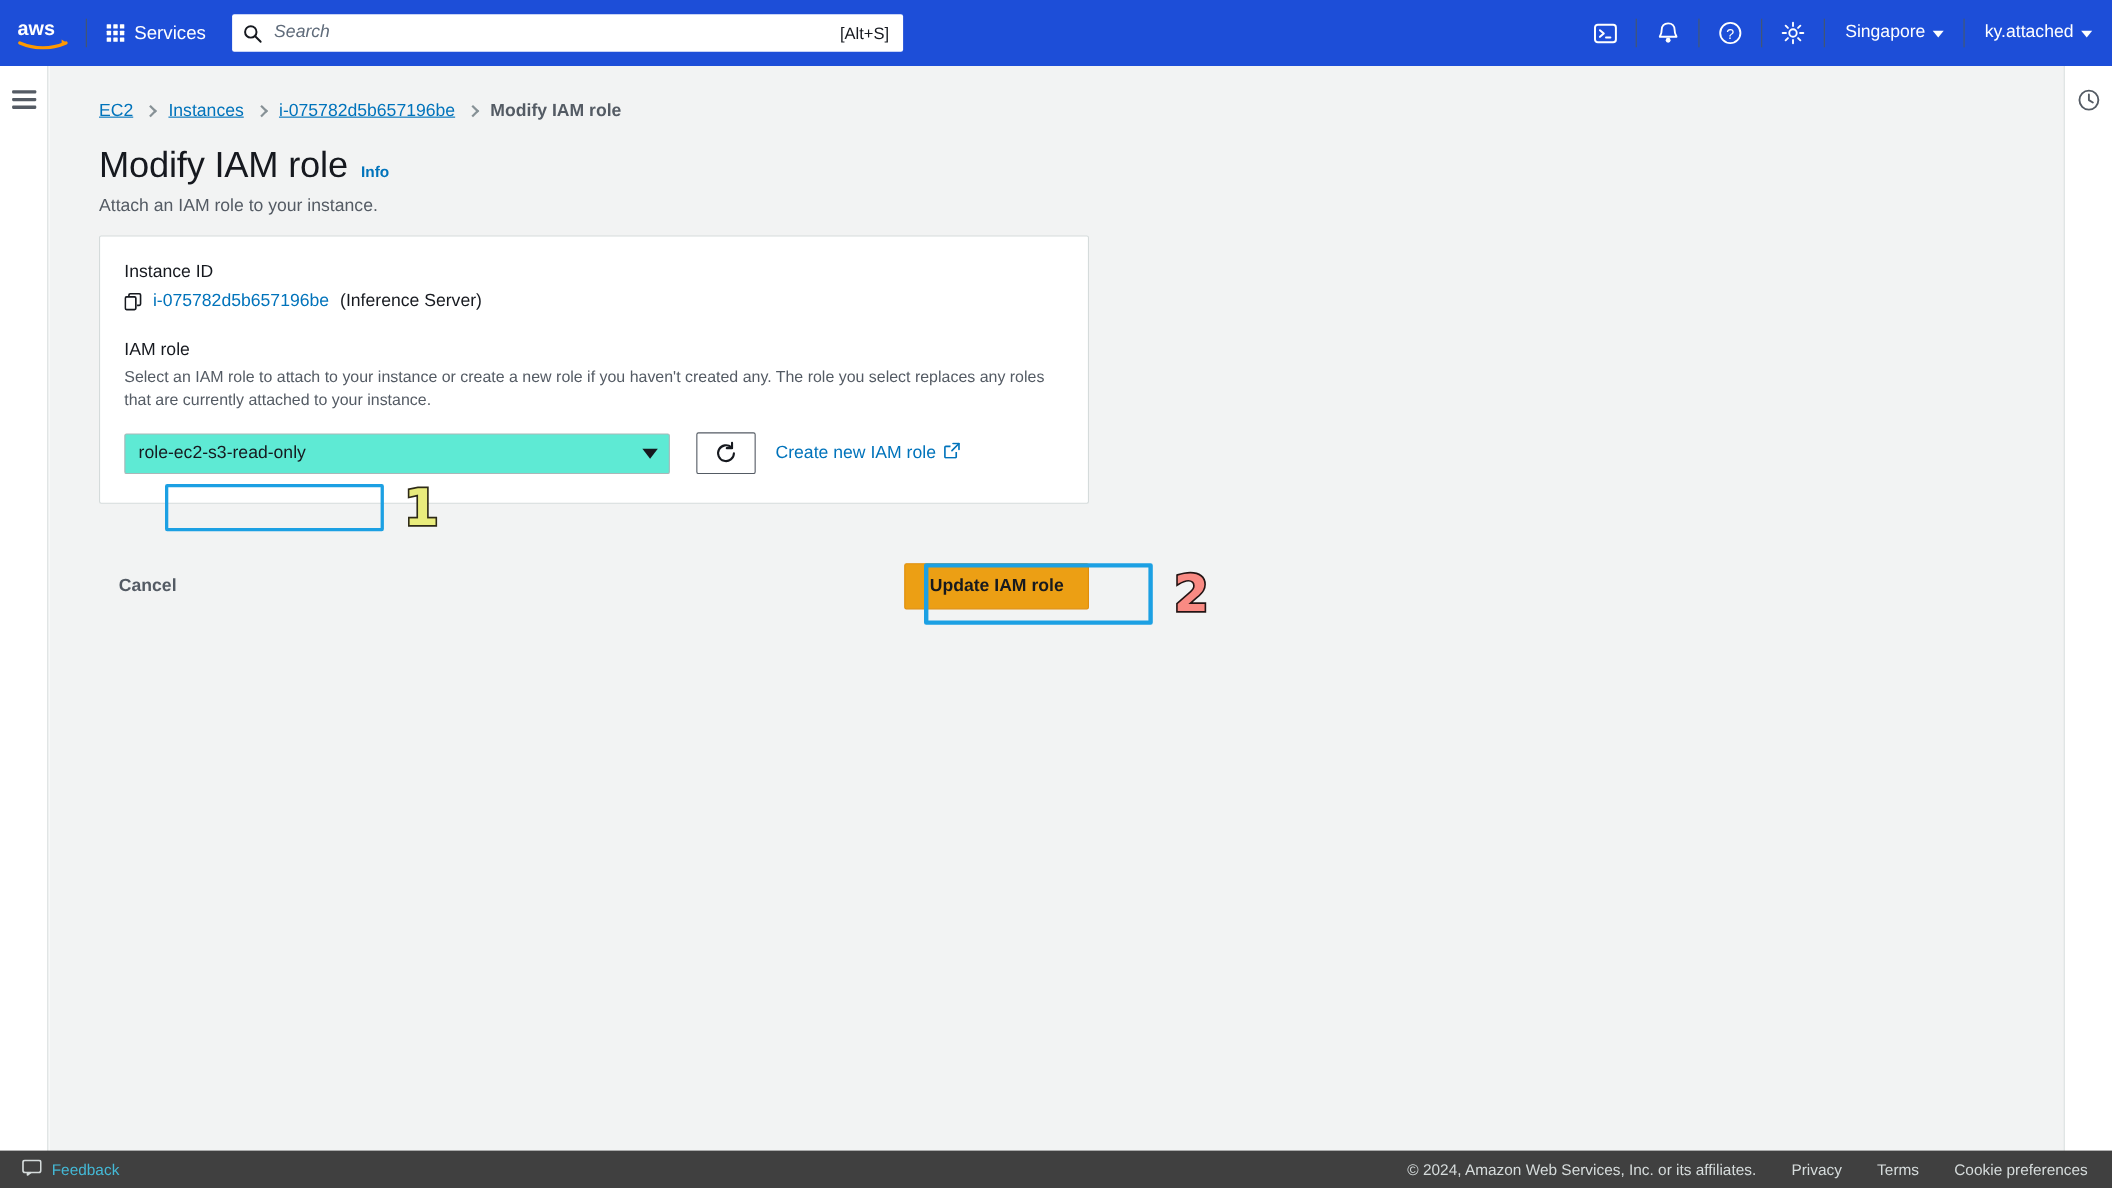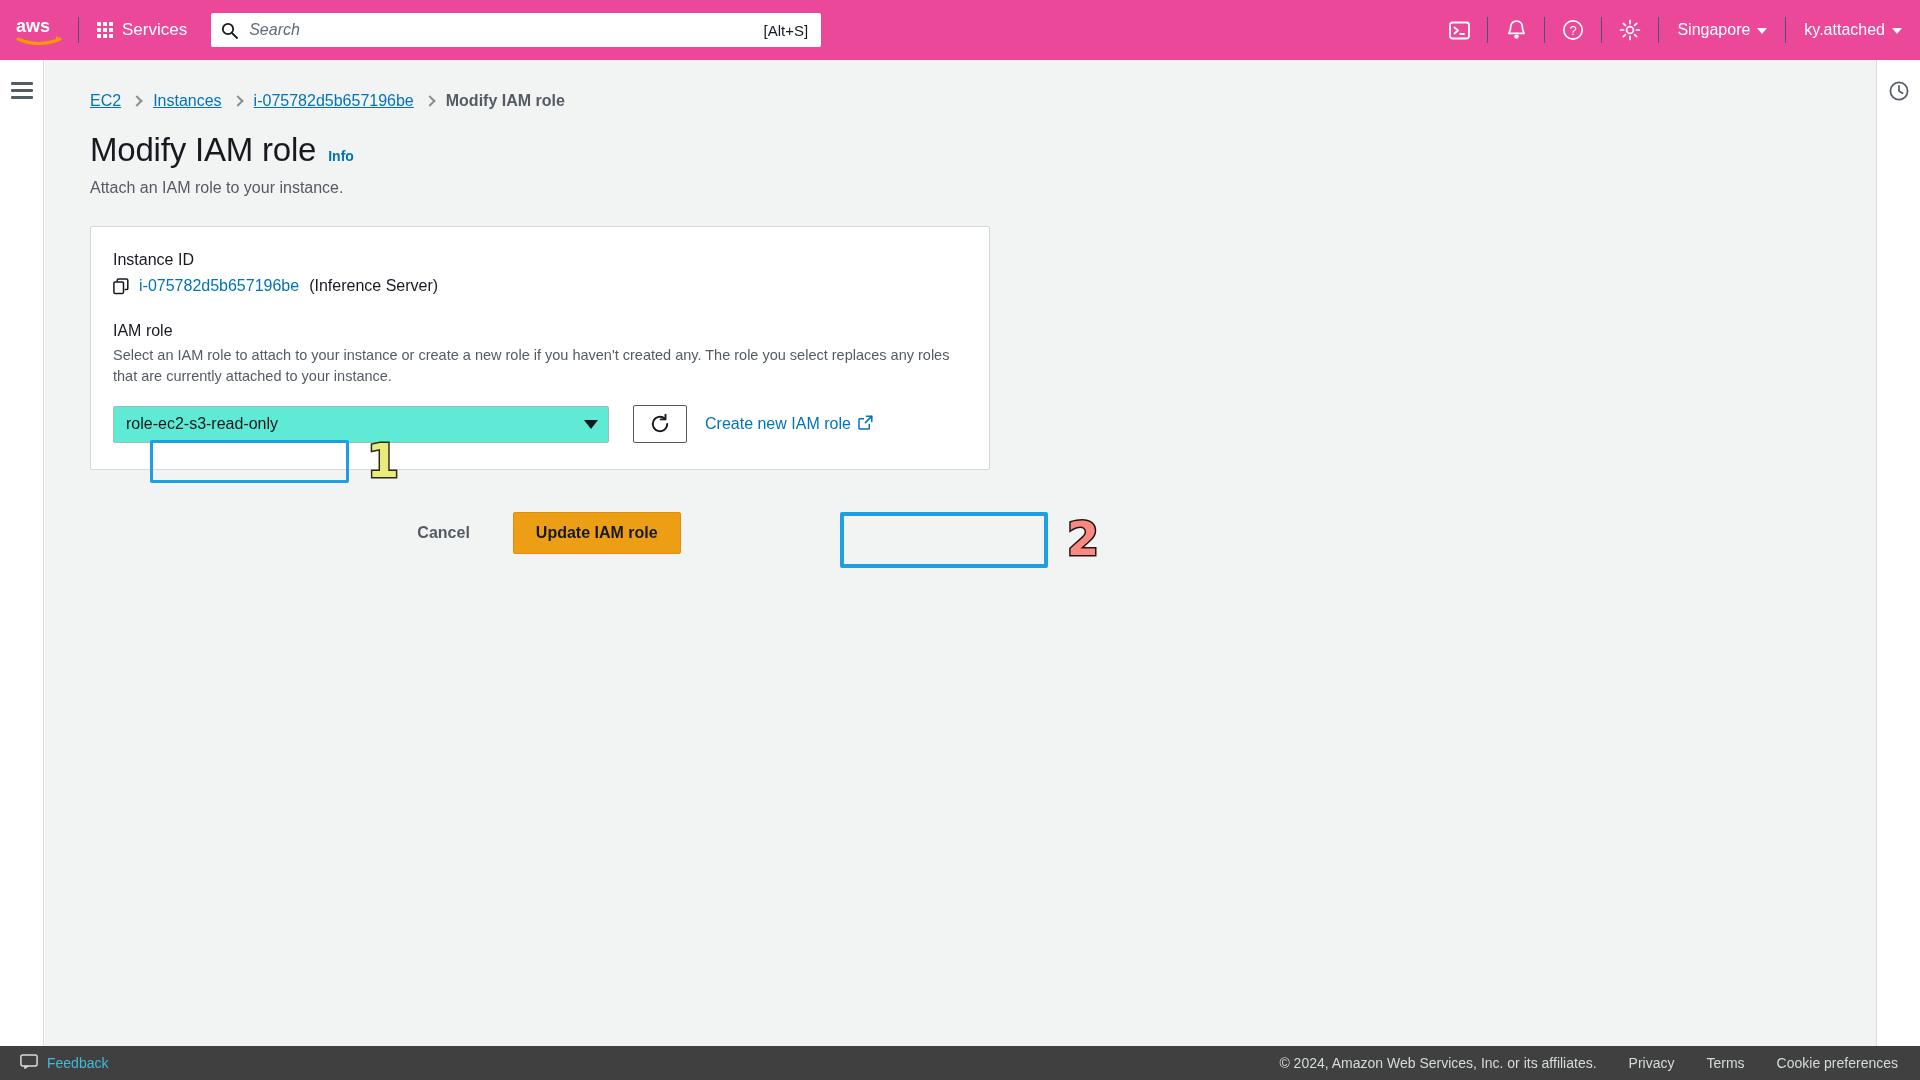--- a/index.html
+++ b/index.html
@@ -9,21 +9,21 @@
     overflow: hidden;
     background: #ffffff;
     font-family: "Liberation Sans", sans-serif;
     -webkit-font-smoothing: antialiased;
   }
 
   
   .topnav {
     position: absolute; top: 0; left: 0;
     width: 1920px; height: 60px;
-    background: #ec4899;
+    background: #1d4ed8;
     display: flex; align-items: center;
     z-index: 40;
   }
   .aws-logo {
     width: 78px; height: 60px;
     display: flex; align-items: center; justify-content: center;
     cursor: pointer;
   }
   .aws-logo svg { display: block; }
   .nav-divider {
@@ -142,21 +142,21 @@
     display: flex; align-items: baseline; gap: 12px;
     padding: 21px 0 0 45px;
   }
   .page-title { font-size: 33px; color: #16191f; font-weight: normal; margin: 0; letter-spacing: -0.2px;}
   .info-link { color: #0073bb; font-size: 14px; font-weight: bold; cursor: pointer; }
   .page-sub { padding: 10px 0 0 45px; font-size: 16px; color: #545b64; }
 
   
   .card {
     position: absolute;
-    left: 45px; top: 166px;
+    left: 45px; top: 154px;
     width: 900px;
     background: #ffffff;
     border: 1px solid #d5dbdb;
     border-radius: 2px;
     padding: 24px 22px 26px 22px;
   }
   .field-label { font-size: 16px; color: #16191f; }
   .instance-row {
     display: flex; align-items: center; gap: 10px;
     margin-top: 8px; font-size: 16px; color: #16191f;
@@ -240,21 +240,21 @@
     color: #f98a83;
     -webkit-text-stroke: 3px #231414;
     paint-order: stroke fill;
   }
 
   
   .actions {
     position: absolute;
     left: 45px; top: 452px;
     width: 900px;
-    display: flex; align-items: center; justify-content: center;
+    display: flex; align-items: center; justify-content: space-between;
     gap: 0;
   }
   .cancel-btn {
     font-size: 16px; font-weight: bold; color: #545b64;
     padding: 10px 18px; cursor: pointer; background: none; border: none;
     font-family: "Liberation Sans", sans-serif;
   }
   .hl-box-2 {
     position: absolute;
     left: 795px; top: 452px;

